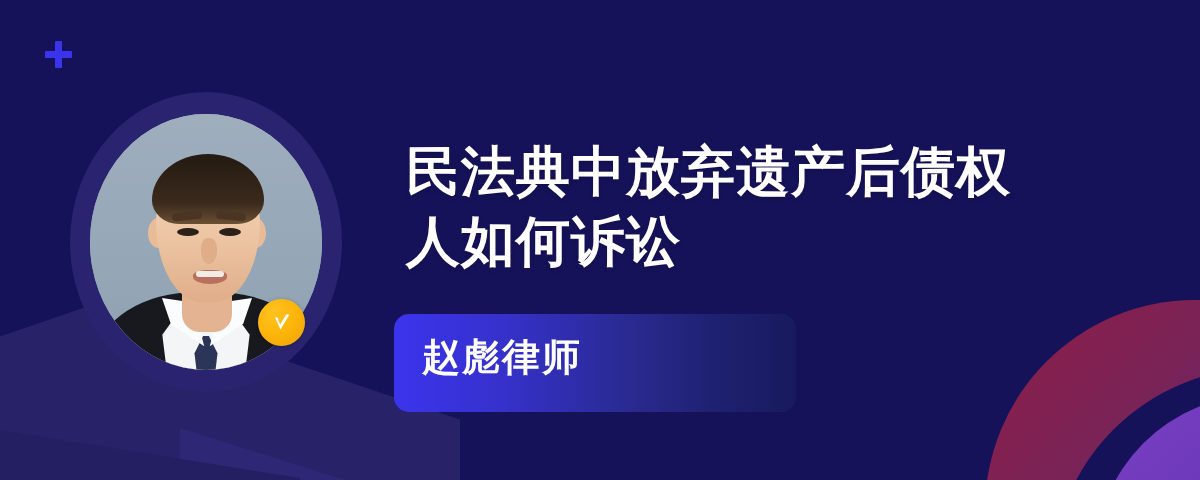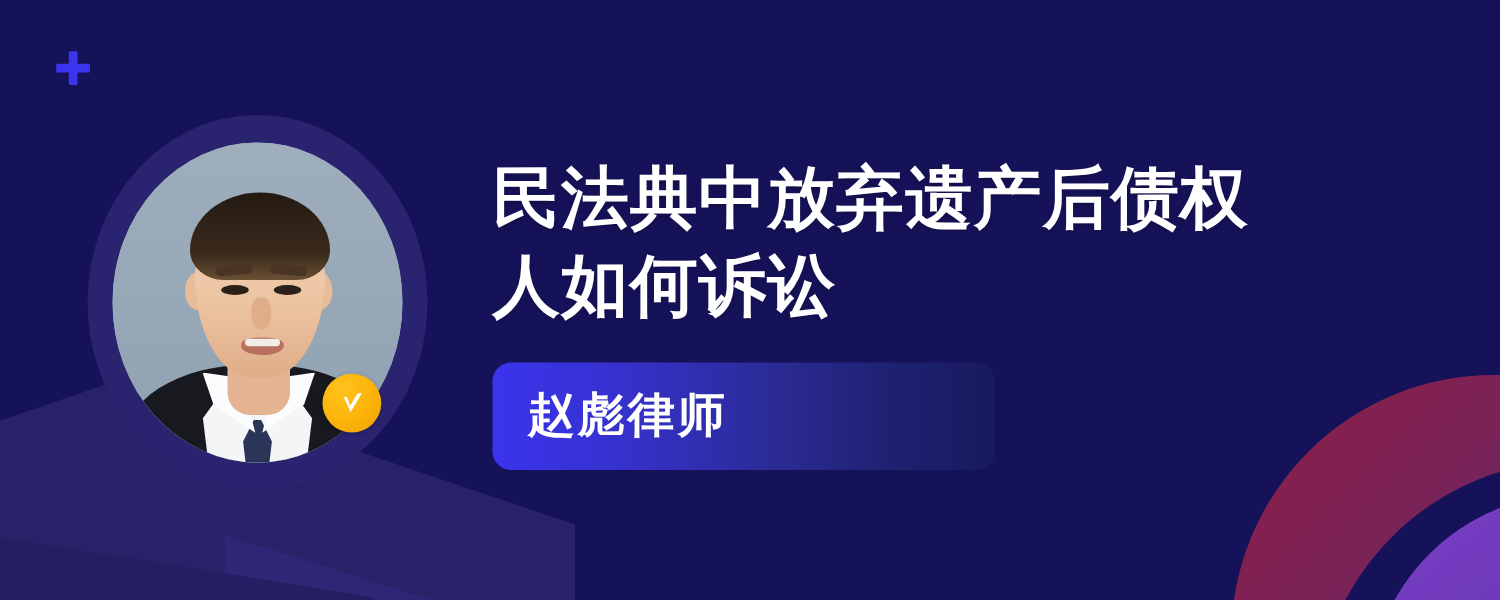--- a/index.html
+++ b/index.html
@@ -245,36 +245,36 @@
   .verified-badge svg { display: block; }
 
   
   .content {
     position: absolute;
     left: 394px;
     top: 124px;
     width: 700px;
   }
   .headline {
-    margin: 0;
+    margin: 12px;
     color: #ffffff;
     font-size: 54px;
     line-height: 70px;
     font-weight: bold;
     letter-spacing: 1px;
     white-space: pre-line;
     text-shadow: 0 2px 4px rgba(0,0,0,0.18);
   }
   .author-pill {
     margin-top: 26px;
     display: inline-flex;
     align-items: center;
     height: 86px;
     min-width: 330px;
-    padding: 0 44px 0 28px;
+    padding: 0 44px 12px 28px;
     border-radius: 15px;
     background: linear-gradient(90deg, #3b34ee 0%, #3531c9 28%, #2a2a92 58%, #1e2170 80%, #181a5e 100%);
   }
   .author-name {
     color: #ffffff;
     font-size: 38px;
     font-weight: bold;
     letter-spacing: 2px;
     line-height: 1;
   }

